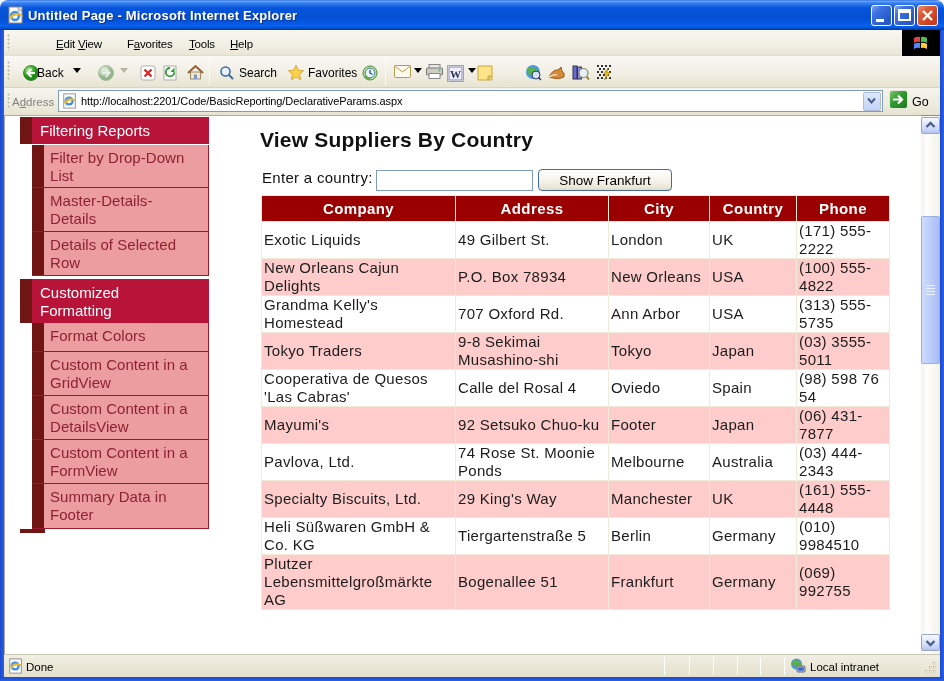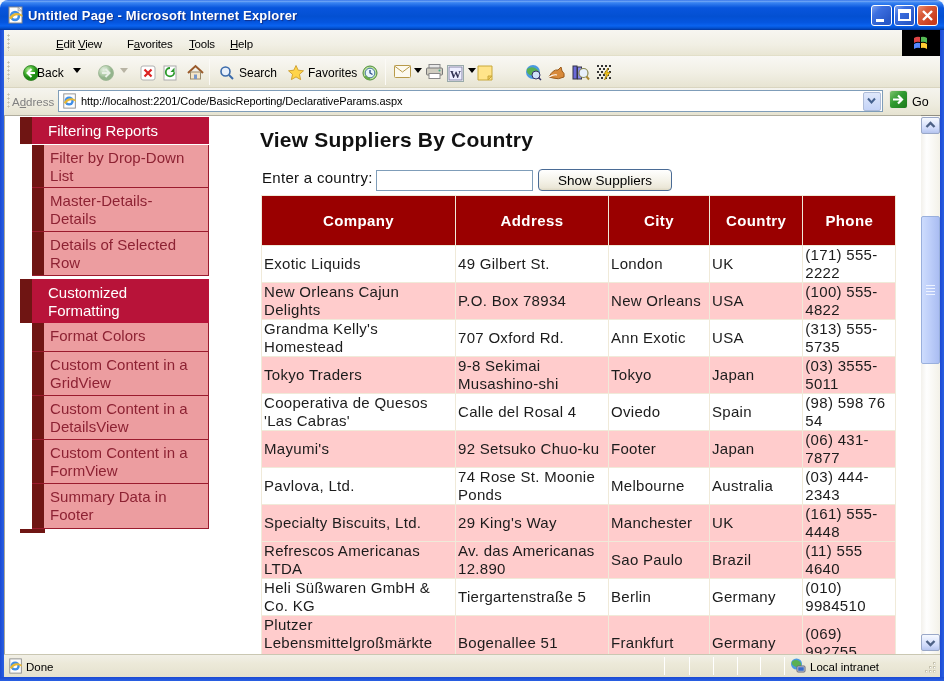--- a/index.html
+++ b/index.html
@@ -93,21 +93,21 @@
 
 
 #statusbar { position:absolute; left:4px; top:654px; width:936px; height:23px;
   background:linear-gradient(180deg,#f1efe6 0%,#ece9d8 40%,#e4e1cf 100%);
   border-top:1px solid #cac7b2; }
 #statusbar .stext { position:absolute; top:6px; font-size:11.5px; color:#000; }
 .spane { position:absolute; top:2px; width:1px; height:18px; background:#d9d6c4; border-right:1px solid #fff; }
 
 
 .sheader { position:absolute; left:32px; width:176.5px; background:#b81339; color:#fff;
-  font-size:15px; letter-spacing:0px; line-height:17.5px; padding:5px 0 0 16px; }
+  font-size:15px; letter-spacing:0px; line-height:17.5px; padding:5px 0 0 8px; }
 .sheader .blk { position:absolute; left:-12.5px; top:0px; width:12.5px; height:100%; background:#6f1513; }
 .sitem { position:absolute; left:32px; width:176.5px;
   background:linear-gradient(90deg,#6f1513 0,#6f1513 12px,#ec9da0 12px);
   border-bottom:1.6px solid #9b1b2e; border-right:1.6px solid #9b1b2e;
   color:#8d2233; font-size:15px; letter-spacing:0.05px; line-height:18px; padding:4px 0 0 18px; }
 
 
 #heading { position:absolute; left:255px; top:12px; font-size:21px; font-weight:bold; color:#111;
   letter-spacing:0.2px; }
 #entlabel { position:absolute; left:257px; top:53px; font-size:15px; color:#111; letter-spacing:0.3px; }
@@ -117,21 +117,21 @@
   background:linear-gradient(180deg,#ffffff 0%,#f4f2e8 55%,#ebe7d8 88%,#ddd8c4 100%);
   border:1.5px solid #4a6b95; border-radius:4px; font-size:13.5px; color:#000; text-align:center;
   padding-top:2.5px; }
 
 
 #gridwrap { position:absolute; left:256px; top:79px; }
 table.grid { border-collapse:collapse; table-layout:fixed; font-size:15px; color:#1c1c1c; letter-spacing:0.3px; }
 table.grid td, table.grid th { border:1.5px solid #f0ead9; padding:0 0 0 2px; vertical-align:middle;
   overflow:hidden; line-height:18px; }
 table.grid th { background:#9a0000; color:#fff; font-weight:bold; height:19px; text-align:center;
-  padding:16px; line-height:17px; letter-spacing:0.4px; }
+  padding:4px; line-height:17px; letter-spacing:0.4px; }
 table.grid td { height:37px; }
 tr.alt td { background:#ffcccc; }
 </style>
 </head>
 <body>
 <div id="win">
   <div id="titlebar">
     <svg class="ticon" width="18" height="18" viewBox="0 0 18 18">
       <rect x="2" y="1" width="13" height="16" fill="#fdfdfd" stroke="#8a8a8a"></rect>
       <path d="M11 1 L15 5 L11 5 Z" fill="#d8d8d8" stroke="#8a8a8a" stroke-width="0.5"></path>
@@ -359,21 +359,21 @@
     <div class="sitem" style="left:27px;top:207px;height:28.5px;">Format Colors</div>
     <div class="sitem" style="left:27px;top:235.5px;height:44px;">Custom Content in a<br>GridView</div>
     <div class="sitem" style="left:27px;top:279.5px;height:44.5px;">Custom Content in a<br>DetailsView</div>
     <div class="sitem" style="left:27px;top:324px;height:44px;">Custom Content in a<br>FormView</div>
     <div class="sitem" style="left:27px;top:368px;height:44.5px;">Summary Data in<br>Footer</div>
     <div style="position:absolute;left:15px;top:412.5px;width:25px;height:4.5px;background:#6f1513;"></div>
 
     <div id="heading">View Suppliers By Country</div>
     <div id="entlabel">Enter a country:</div>
     <div id="country"></div>
-    <div id="showbtn">Show Suppliers</div>
+    <div id="showbtn">Show Frankfurt</div>
 
     <div id="gridwrap">
       <table class="grid">
         <colgroup>
             <col style="width:194px">
             <col style="width:153px">
             <col style="width:101px">
             <col style="width:87px">
             <col style="width:93px">
           </colgroup>
@@ -395,21 +395,21 @@
         <tr class="alt">
               <td>New Orleans Cajun<br>Delights</td>
               <td>P.O. Box 78934</td>
               <td>New Orleans</td>
               <td>USA</td>
               <td>(100) 555-<br>4822</td>
             </tr>
         <tr>
               <td>Grandma Kelly's<br>Homestead</td>
               <td>707 Oxford Rd.</td>
-              <td>Ann Exotic</td>
+              <td>Ann Arbor</td>
               <td>USA</td>
               <td>(313) 555-<br>5735</td>
             </tr>
         <tr class="alt">
               <td>Tokyo Traders</td>
               <td>9-8 Sekimai<br>Musashino-shi</td>
               <td>Tokyo</td>
               <td>Japan</td>
               <td>(03) 3555-<br>5011</td>
             </tr>
@@ -433,27 +433,20 @@
               <td>Melbourne</td>
               <td>Australia</td>
               <td>(03) 444-<br>2343</td>
             </tr>
         <tr class="alt">
               <td>Specialty Biscuits, Ltd.</td>
               <td>29 King's Way</td>
               <td>Manchester</td>
               <td>UK</td>
               <td>(161) 555-<br>4448</td>
-            </tr>
-        <tr class="alt">
-              <td>Refrescos Americanas<br>LTDA</td>
-              <td>Av. das Americanas<br>12.890</td>
-              <td>Sao Paulo</td>
-              <td>Brazil</td>
-              <td>(11) 555<br>4640</td>
             </tr>
         <tr>
               <td>Heli Süßwaren GmbH &amp;<br>Co. KG</td>
               <td>Tiergartenstraße 5</td>
               <td>Berlin</td>
               <td>Germany</td>
               <td>(010)<br>9984510</td>
             </tr>
         <tr class="alt">
               <td style="height:55px;">Plutzer<br>Lebensmittelgroßmärkte<br>AG</td>

